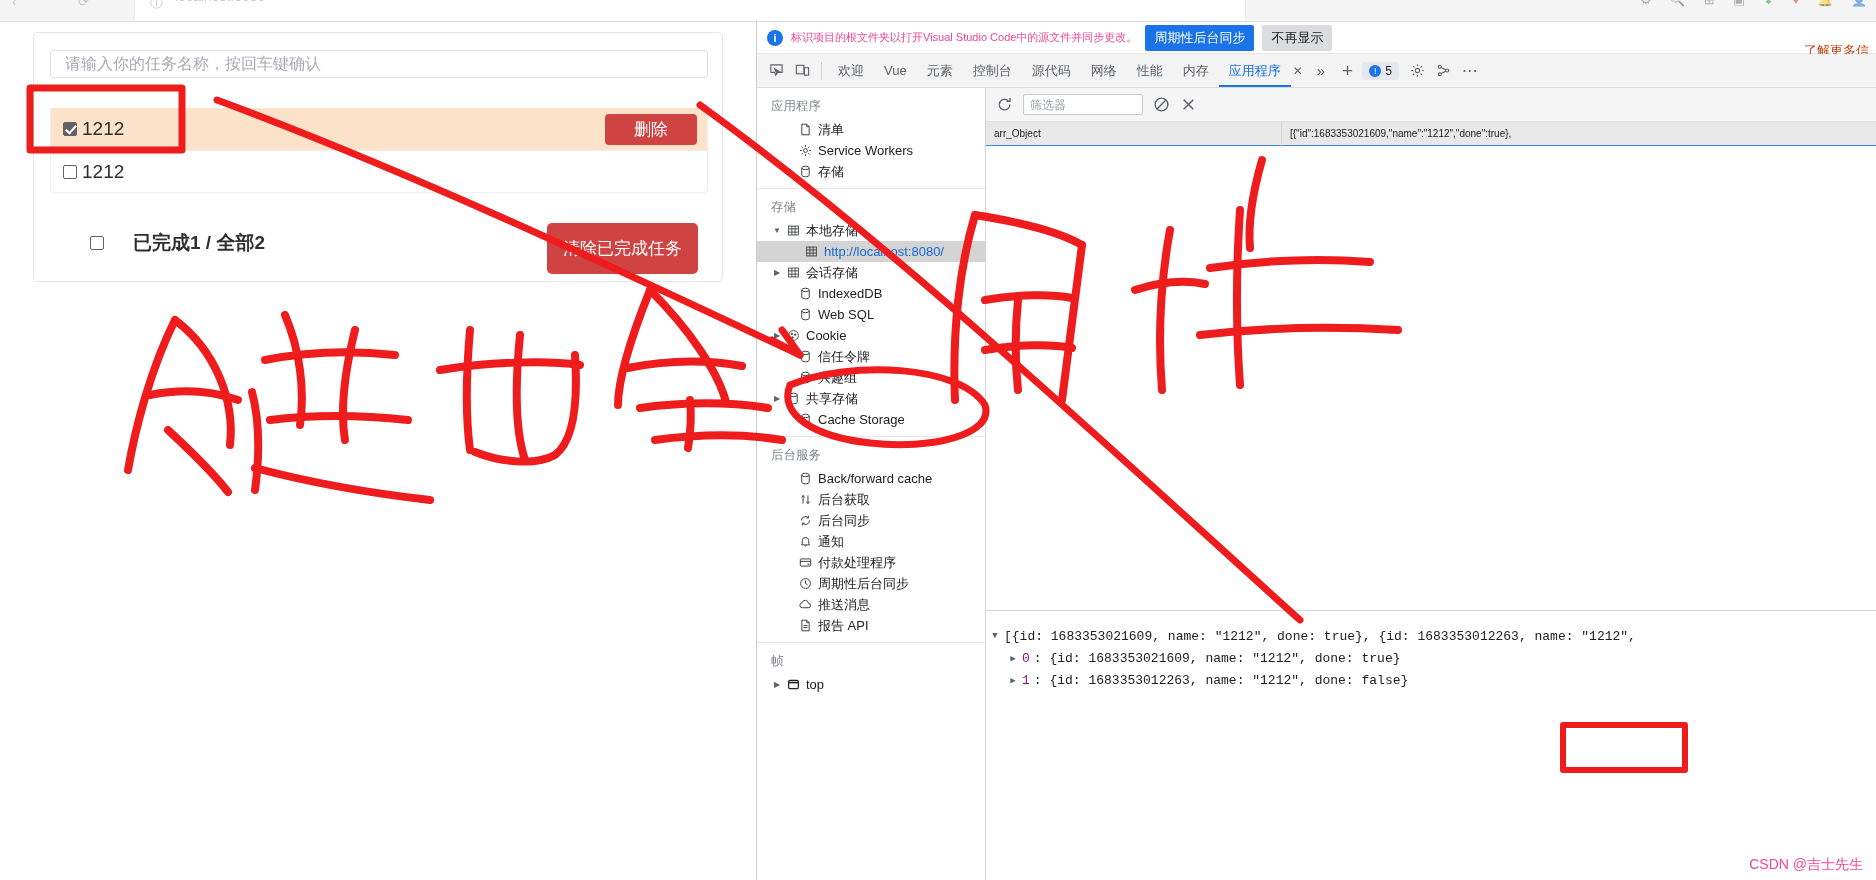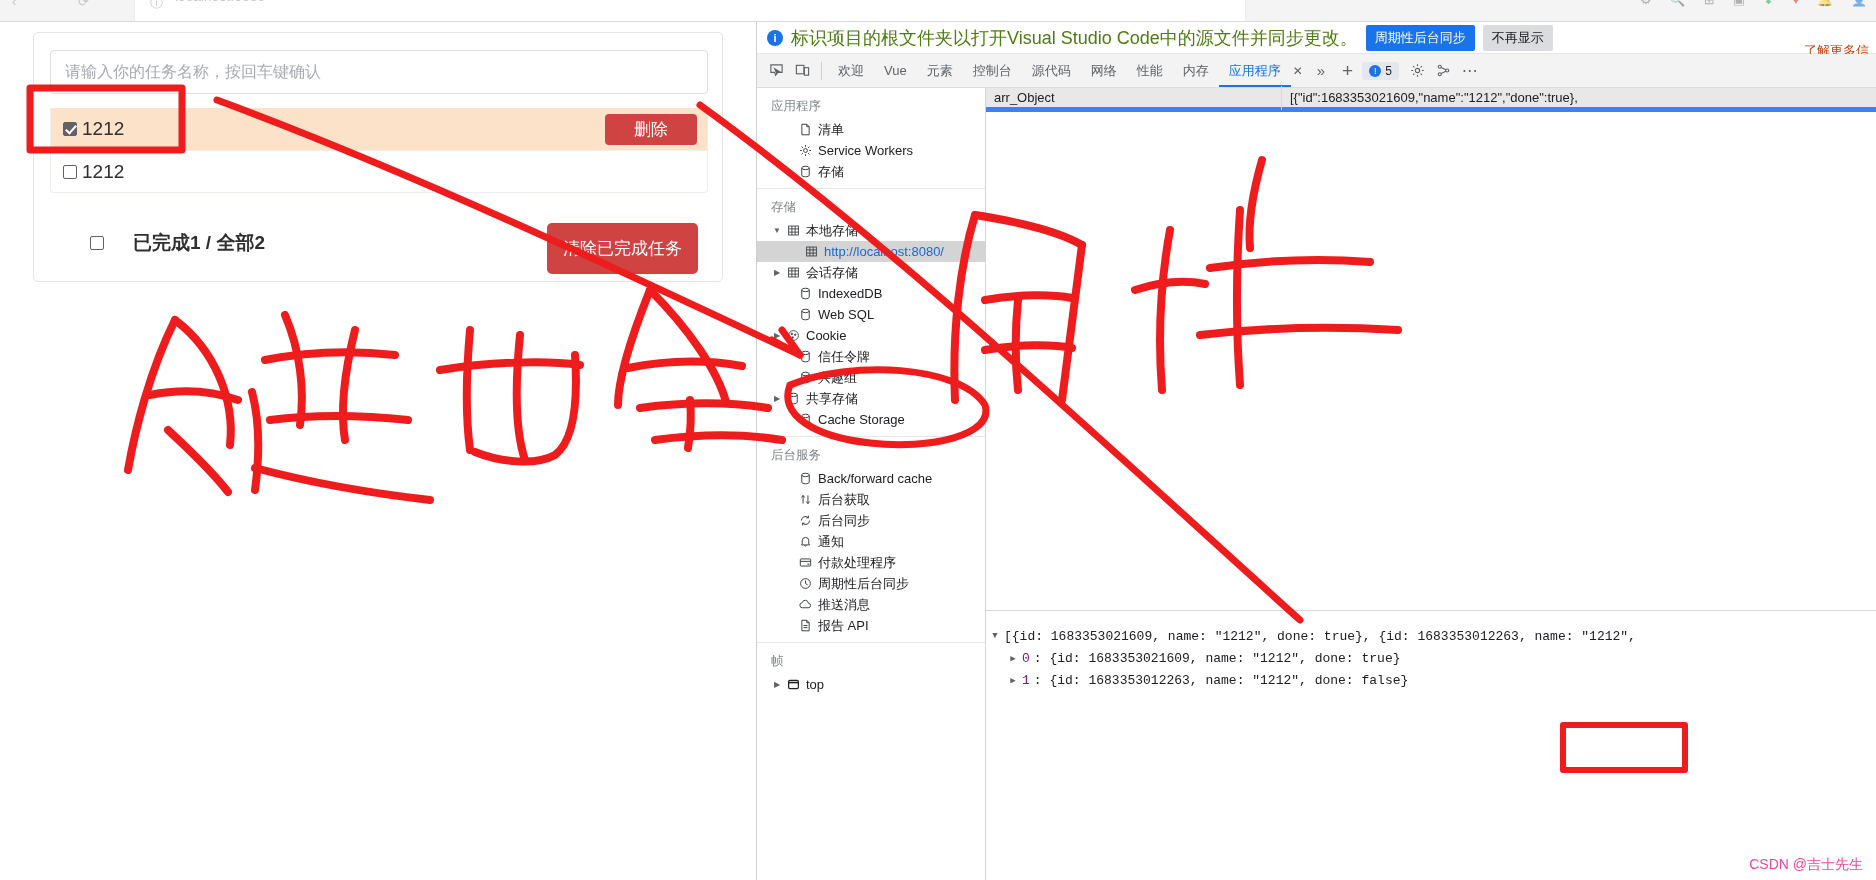--- a/index.html
+++ b/index.html
@@ -42,21 +42,21 @@
     position:absolute; left:0; top:22px;
     width:756px; height:858px; background:#ffffff;
   }
   #todo-card {
     position:absolute; left:33px; top:10px;
     width:690px; height:250px;
     background:#ffffff; border:1px solid #e4e4e4; border-radius:5px;
   }
   #todo-input {
     position:absolute; left:16px; top:17px;
-    width:658px; height:44px;
+    width:658px; height:28px;
     border:1px solid #dcdfe6; border-radius:4px;
     padding:0 14px; font-size:16px; color:#303133;
     font-family:Liberation Sans, sans-serif;
     background:#fff; outline:none;
   }
   #todo-input::placeholder { color:#a8abb2; }
 
   #todo-list {
     position:absolute; left:16px; top:75px;
     width:658px; height:85px;
@@ -118,21 +118,21 @@
   #dt-banner {
     position:absolute; left:0; top:0; width:1120px; height:32px;
     background:#ffffff; border-bottom:1px solid #e6e6e6;
     display:flex; align-items:center; padding:0 10px; gap:8px;
   }
   #banner-info-icon {
     width:16px; height:16px; border-radius:50%;
     background:#1a73e8; color:#fff; font-size:11px; font-weight:bold;
     display:flex; align-items:center; justify-content:center; flex:0 0 auto;
   }
-  #banner-text { font-size:18px; color:#4d7c0f; white-space:nowrap; }
+  #banner-text { font-size:11px; color:#ec4899; white-space:nowrap; }
   #banner-btn-primary {
     background:#1a73e8; color:#fff; border:none; border-radius:2px;
     font-size:13px; padding:4px 9px; cursor:pointer;
     font-family:"Liberation Sans", sans-serif;
   }
   #banner-btn-secondary {
     background:#dadce0; color:#202124; border:none; border-radius:2px;
     font-size:13px; padding:4px 9px; cursor:pointer;
     font-family:"Liberation Sans", sans-serif;
   }
@@ -223,22 +223,22 @@
 
   #kv-head {
     display:flex; height:26px; align-items:center;
     background:#f1f1f1; border-bottom:1px solid #d8d8d8;
     font-size:13px; color:#202124;
   }
   #kv-head .c1 { width:296px; padding-left:8px; border-right:1px solid #d8d8d8; line-height:26px; height:26px;}
   #kv-head .c2 { flex:1; padding-left:8px; line-height:26px; }
   .kv-row {
     display:flex; height:24px; align-items:center;
-    background:#e8e8e8; font-size:13px; color:#202124;
-    border-bottom:5px solid #3b82f6; cursor:pointer;
+    background:#e8e8e8; font-size:10px; color:#202124;
+    border-bottom:1px solid #3b82f6; cursor:pointer;
   }
   .kv-row .c1 { width:296px; padding-left:8px; border-right:1px solid #d8d8d8; height:24px; line-height:24px; overflow:hidden;}
   .kv-row .c2 { flex:1; padding-left:8px; white-space:nowrap; overflow:hidden; }
 
   #kv-empty { height:432px; background:#ffffff; }
 
   
   #console-pane {
     position:absolute; left:0; bottom:0; width:891px; height:270px;
     background:#ffffff; border-top:1px solid #d8d8d8;
@@ -622,20 +622,40 @@
             <path d="M2 5.6h12" stroke-width="2"></path>
         </svg>
       </span>
       <span class="tl">top</span>
     </div>
 
   </div>
 
   <div id="dt-main">
 
+    <div id="storage-toolbar">
+      <span id="refresh-icon">
+        <svg width="17" height="17" viewBox="0 0 16 16" fill="none" stroke="#5f6368" stroke-width="1.3">
+          <path d="M13 8a5 5 0 1 1-1.6-3.6"></path>
+            <path d="M13.2 1.8v3.2H10"></path>
+        </svg>
+      </span>
+      <input id="filter-input" type="text" placeholder="筛选器" style="">
+      <span class="tb-icon">
+        <svg width="17" height="17" viewBox="0 0 16 16" fill="none" stroke="#5f6368" stroke-width="1.3">
+          <circle cx="8" cy="8" r="6"></circle>
+            <path d="M3.8 12.2L12.2 3.8"></path>
+        </svg>
+      </span>
+      <span class="tb-icon">
+        <svg width="17" height="17" viewBox="0 0 16 16" fill="none" stroke="#5f6368" stroke-width="1.4">
+          <path d="M3.5 3.5l9 9M12.5 3.5l-9 9"></path>
+        </svg>
+      </span>
+    </div>
 
 
     <div class="kv-row">
       <div class="c1">arr_Object</div>
       <div class="c2">[{"id":1683353021609,"name":"1212","done":true},</div>
     </div>
 
     <div id="kv-empty"></div>
 
     <div id="console-pane">

